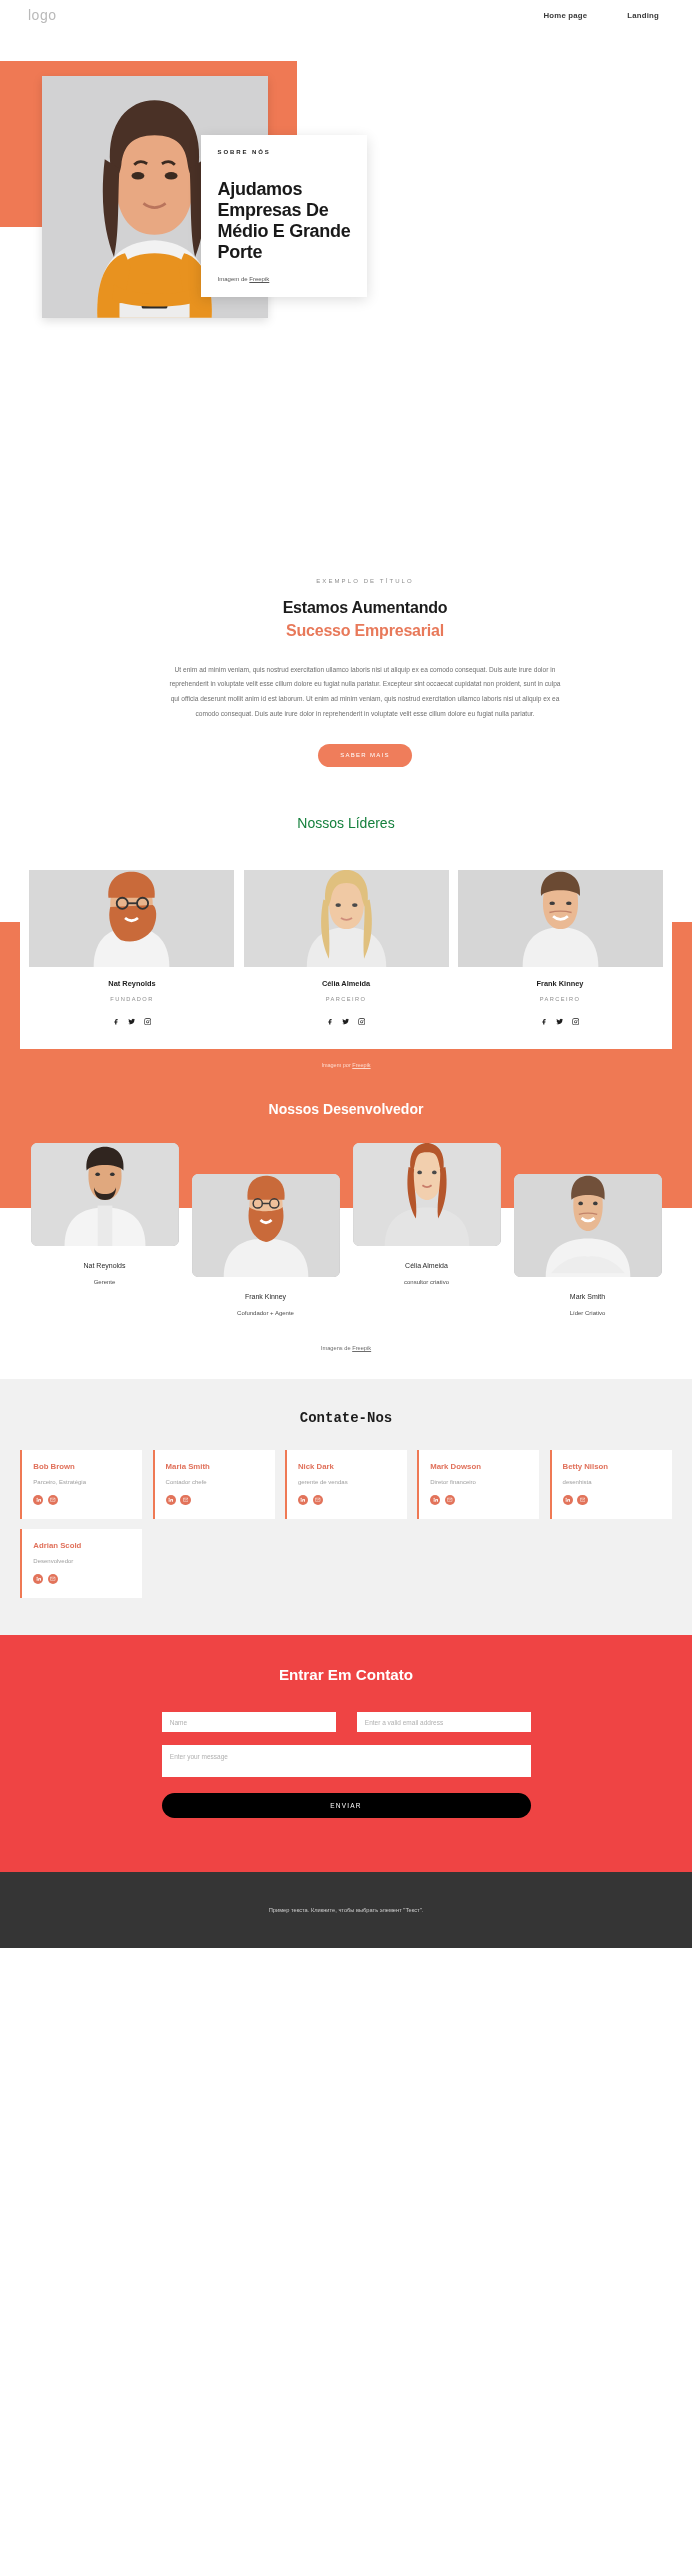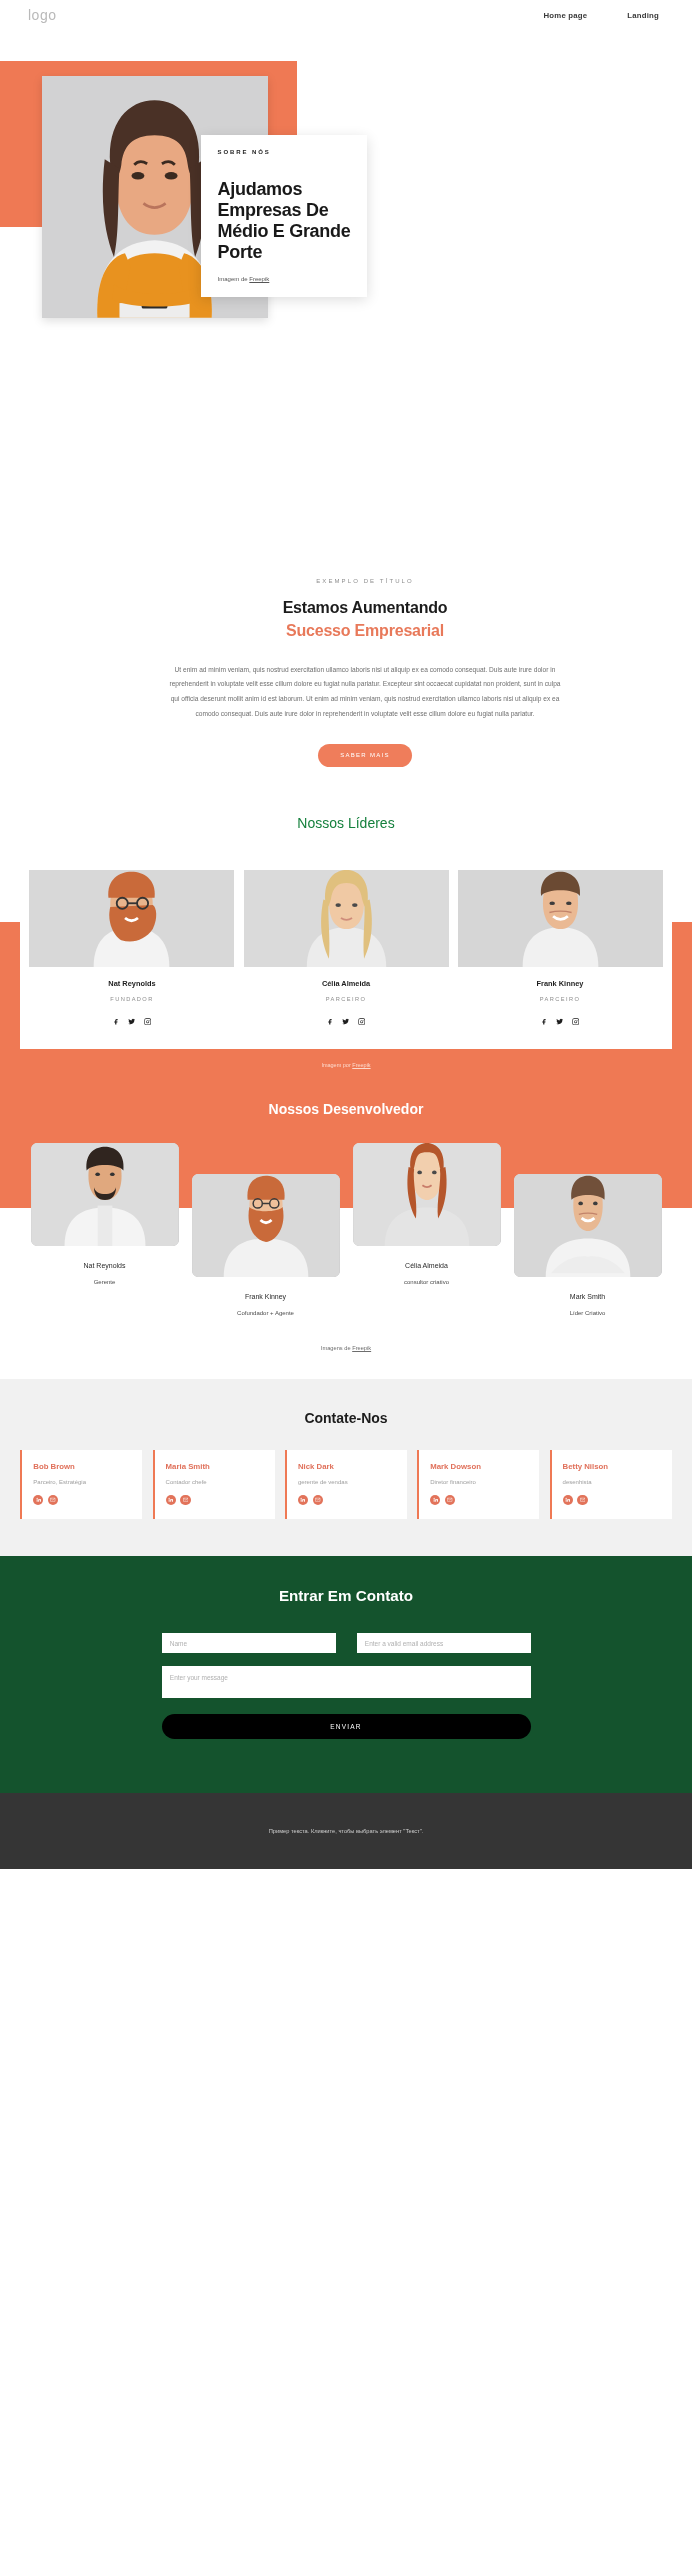--- a/index.html
+++ b/index.html
@@ -206,41 +206,42 @@
 
   
   .contact {
     background:#f1f1f1;
     margin-top:28px;
     padding:31px 20.3px 37px;
   }
   .contact h2 {
     text-align:center; font-size:14px; font-weight:700; color:#1c1c1c;
     margin-bottom:24px;
+    font-family:Liberation Mono, monospace;
   }
   .contact-grid {
     display:grid; grid-template-columns:repeat(5,1fr); gap:10.2px;
   }
   .ccard {
     background:#fff;
     border-left:2.3px solid #ef7954;
     padding:12px 11px 14px 11px;
     min-height:68px;
   }
   .ccard-name { font-size:7.8px; font-weight:700; color:#e0705a; }
   .ccard-role { font-size:6px; color:#a0a0a0; margin-top:7.4px; }
   .ccard-socials { display:flex; gap:4.6px; margin-top:10.2px; }
   .ccard-socials .sbtn {
     width:10.2px; height:10.2px; border-radius:50%;
     background:#e2735a; display:flex; align-items:center; justify-content:center;
   }
   .ccard-socials svg { width:5.5px; height:5.5px; fill:#fff; }
 
   
-  .formsec { background:#14532d; padding:31px 0 54px; }
+  .formsec { background:#ef4444; padding:31px 0 54px; }
   .formsec h2 {
     text-align:center; font-size:15.2px; font-weight:700; color:#fff;
     margin-bottom:29px;
   }
   .form-wrap { width:369px; margin:0 auto; }
   .row2 { display:flex; gap:21px; }
   .form-wrap input, .form-wrap textarea {
     border:none; background:#fff; font-family:"Liberation Sans", sans-serif;
     font-size:6.5px; color:#333; padding:7.4px 8.3px; outline:none;
   }
@@ -587,20 +588,37 @@
             </a>
           <a class="sbtn" href="#">
               <svg viewBox="0 0 24 24">
                 <path d="M2 5h20v14H2z" fill="none" stroke="#fff" stroke-width="2"></path>
                 <path d="M2.5 6l9.5 7 9.5-7" fill="none" stroke="#fff" stroke-width="2"></path>
               </svg>
             </a>
         </div>
       </div>
 
+      <div class="ccard">
+        <div class="ccard-name">Adrian Scold</div>
+        <div class="ccard-role">Desenvolvedor</div>
+        <div class="ccard-socials">
+          <a class="sbtn" href="#">
+              <svg viewBox="0 0 24 24">
+                <path d="M4.98 3.5A2.5 2.5 0 1 0 5 8.5a2.5 2.5 0 0 0 0-5zM3 9.5h4V21H3zM9.5 9.5h3.8v1.6h.05c.53-.95 1.83-1.95 3.77-1.95 4.03 0 4.78 2.5 4.78 5.76V21h-4v-5.4c0-1.29-.02-2.95-1.9-2.95-1.9 0-2.2 1.4-2.2 2.86V21h-4z"></path>
+              </svg>
+            </a>
+          <a class="sbtn" href="#">
+              <svg viewBox="0 0 24 24">
+                <path d="M2 5h20v14H2z" fill="none" stroke="#fff" stroke-width="2"></path>
+                <path d="M2.5 6l9.5 7 9.5-7" fill="none" stroke="#fff" stroke-width="2"></path>
+              </svg>
+            </a>
+        </div>
+      </div>
 
     </div>
   </div>
 
   <div class="formsec">
     <h2>Entrar Em Contato</h2>
     <div class="form-wrap">
       <div class="row2">
         <input type="text" placeholder="Name" style="">
         <input type="email" placeholder="Enter a valid email address" style="">

